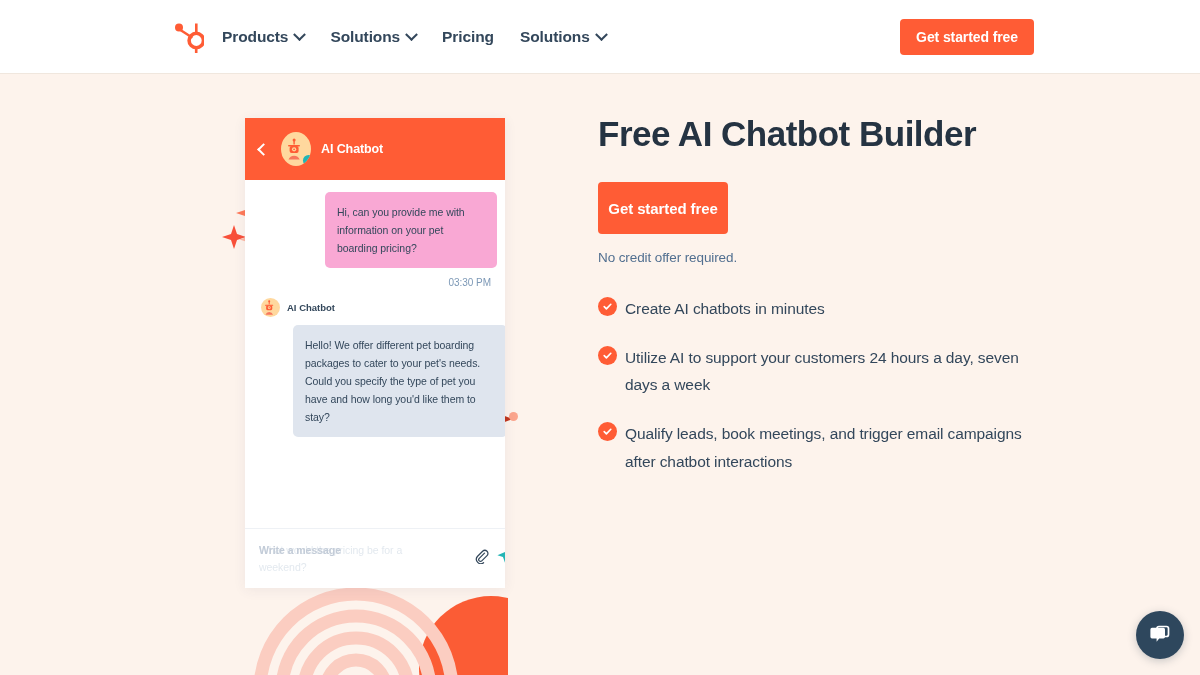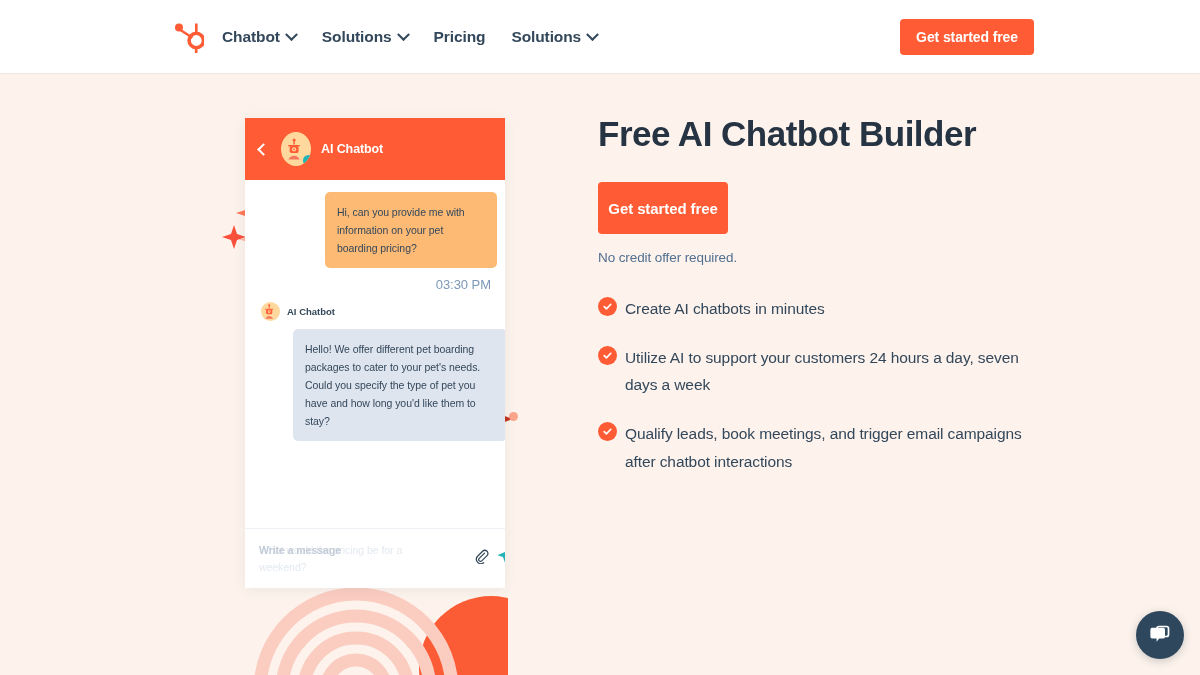--- a/index.html
+++ b/index.html
@@ -136,24 +136,24 @@
   .chat-title {
     color: #fff; font-size: 12.5px; font-weight: 700; letter-spacing: -0.1px;
   }
   .chat-body { position: relative; height: 348px; padding: 12px 14px 0; }
   .bub {
     border-radius: 5px; padding: 11px 12px;
     font-size: 10.5px; line-height: 1.72; color: #33475b;
     letter-spacing: -0.05px;
   }
   .bub-user {
-    background: #fdba74; width: 172px; margin-left: 66px;
+    background: #f9a8d4; width: 172px; margin-left: 66px;
   }
   .ts {
-    text-align: right; font-size: 13px; color: #7c98b6;
+    text-align: right; font-size: 10px; color: #7c98b6;
     margin-top: 9px; letter-spacing: -0.05px;
   }
   .bot-row {
     display: flex; align-items: center; gap: 7px;
     margin-top: 10px; margin-left: 2px;
   }
   .bot-av {
     width: 19px; height: 19px; border-radius: 50%;
     background: #ffd89e; flex: 0 0 auto;
     display: flex; align-items: center; justify-content: center; overflow: hidden;
@@ -208,21 +208,21 @@
       <circle cx="5" cy="5.5" r="4" fill="#ff5c35"></circle>
       <rect x="21" y="1.5" width="2.6" height="9" fill="#ff5c35"></rect>
       <rect x="4" y="5" width="18" height="2.4" fill="#ff5c35" transform="rotate(33 4 5)"></rect>
       <circle cx="22.3" cy="18.5" r="7.2" fill="none" stroke="#ff5c35" stroke-width="3.6"></circle>
       <rect x="20.9" y="25" width="2.6" height="6" fill="#ff5c35"></rect>
     </svg>
   </a>
 
   <div class="nav-links">
     <div class="nav-link">
-      <span>Chatbot</span>
+      <span>Products</span>
       <i class="chev"></i>
     </div>
     <div class="nav-link">
       <span>Solutions</span>
       <i class="chev"></i>
     </div>
     <div class="nav-link">
       <span>Pricing</span>
     </div>
     <div class="nav-link">

